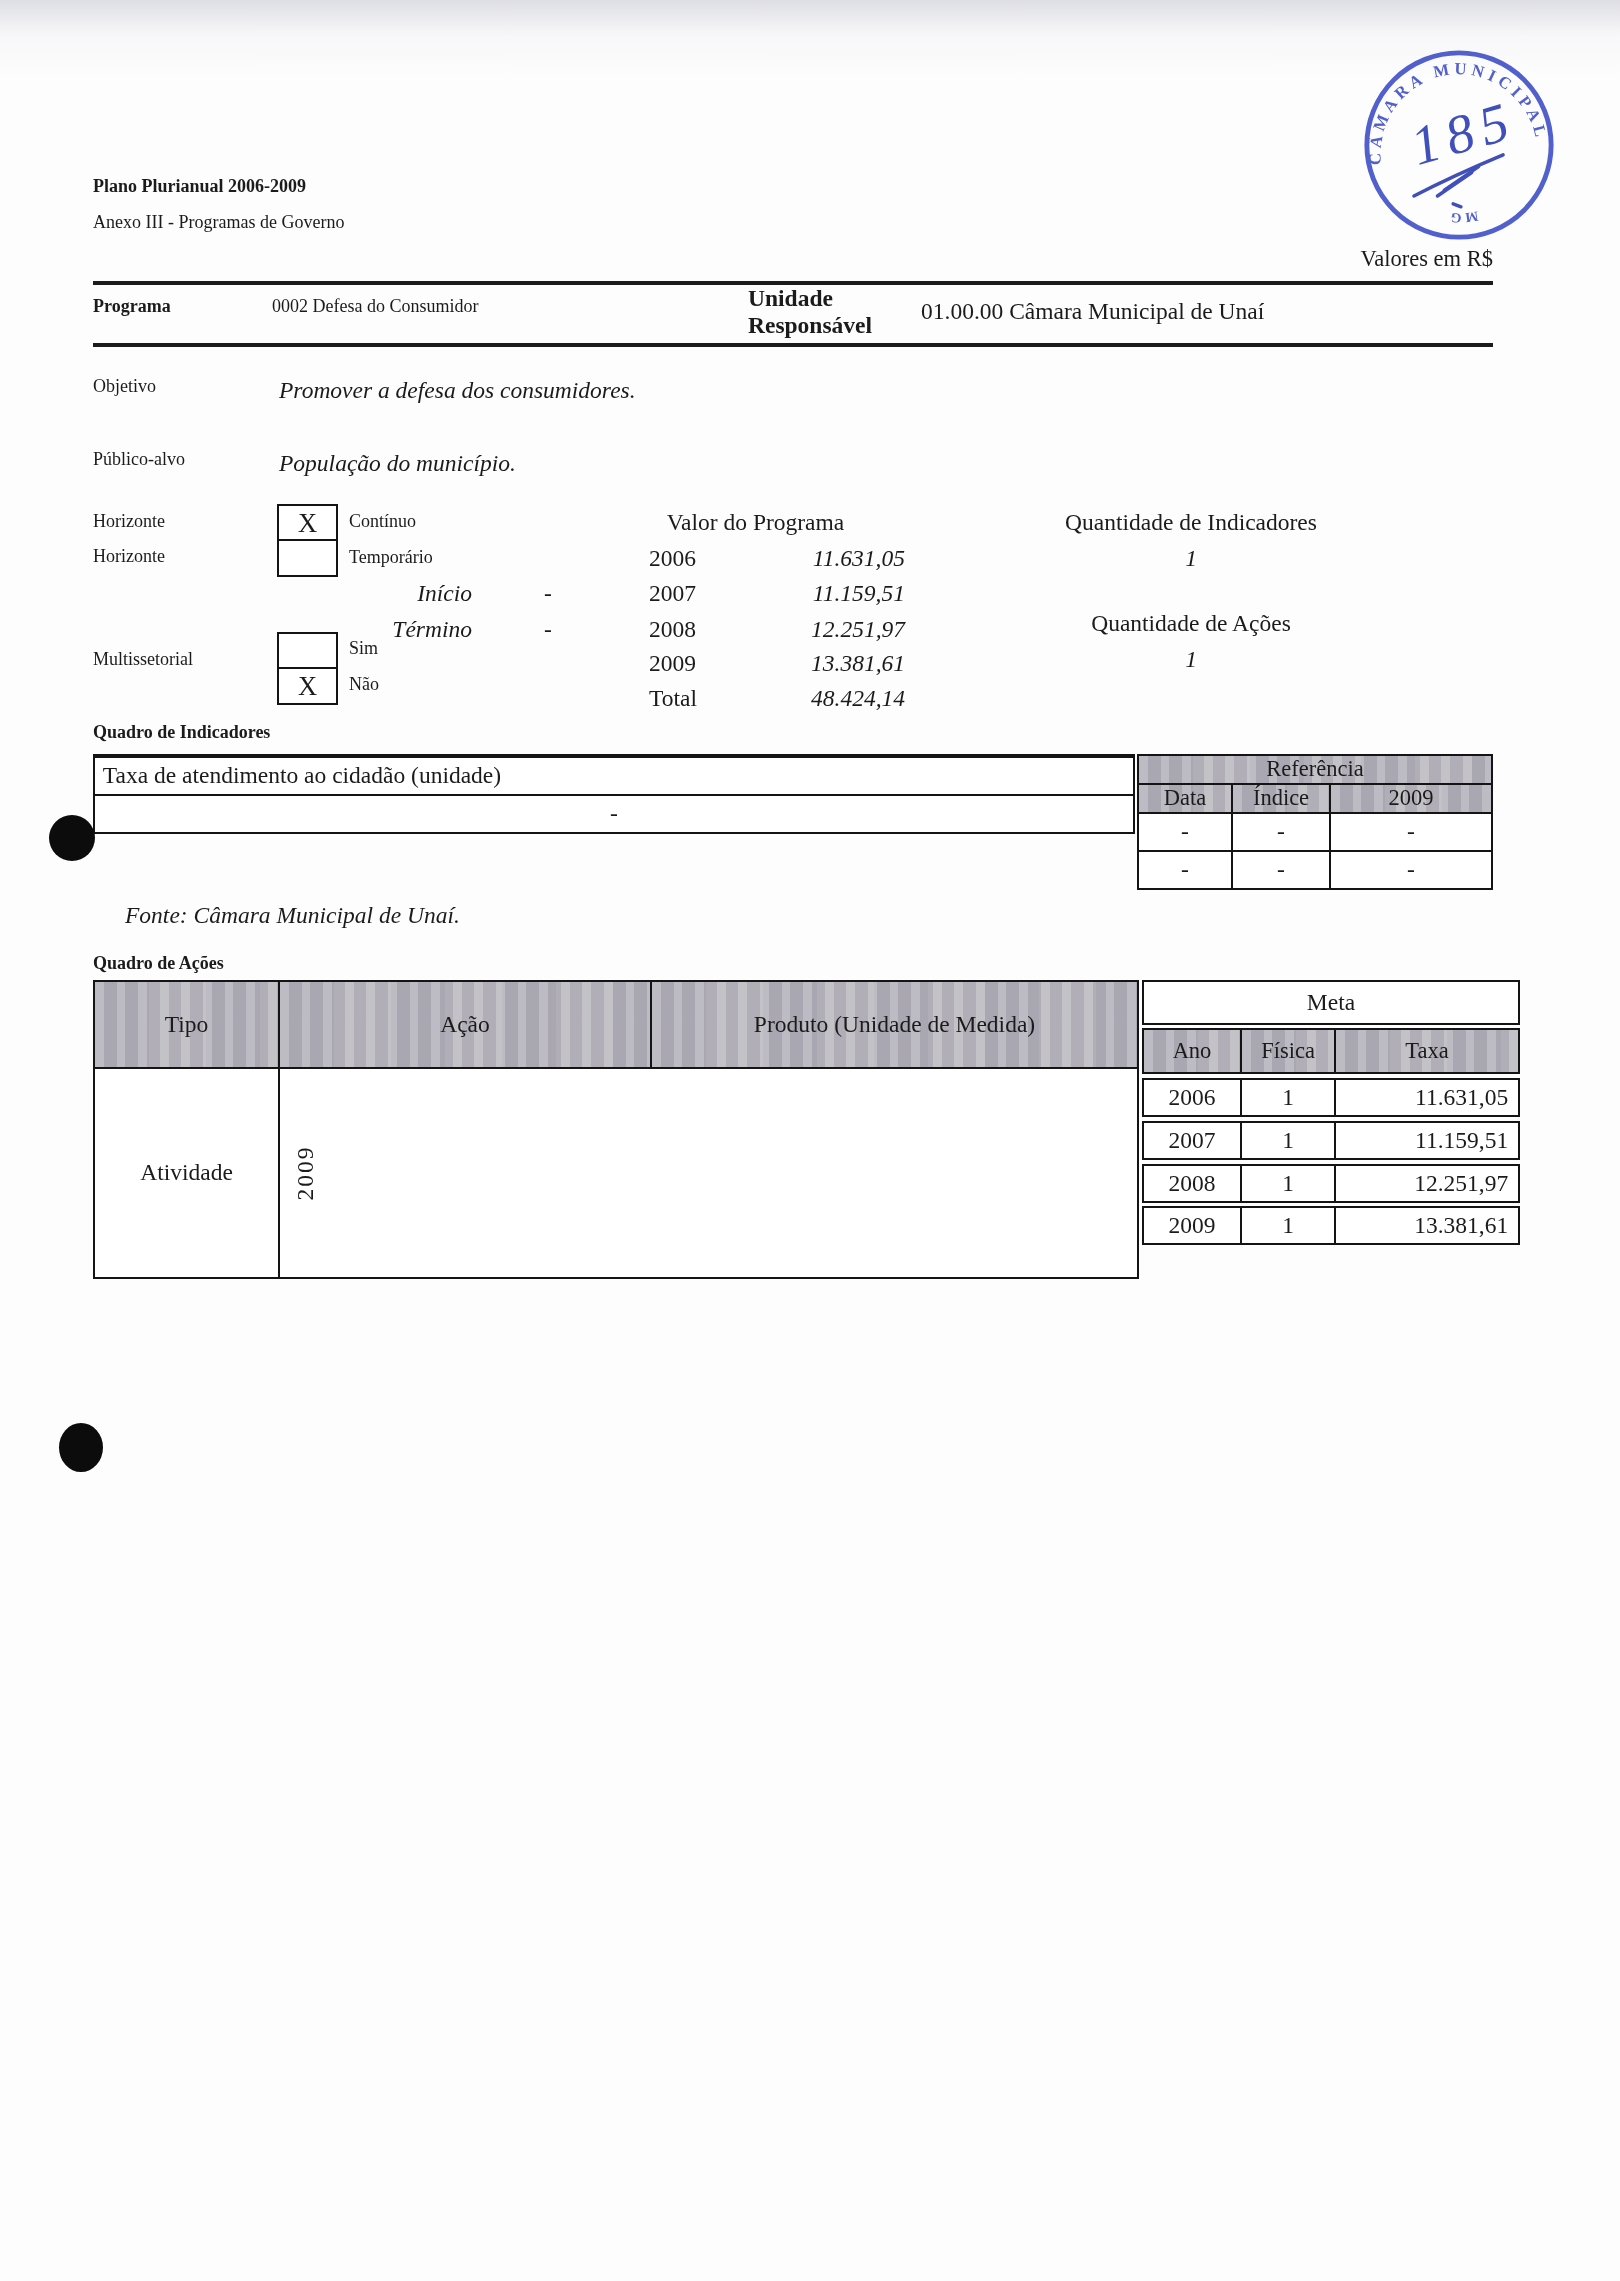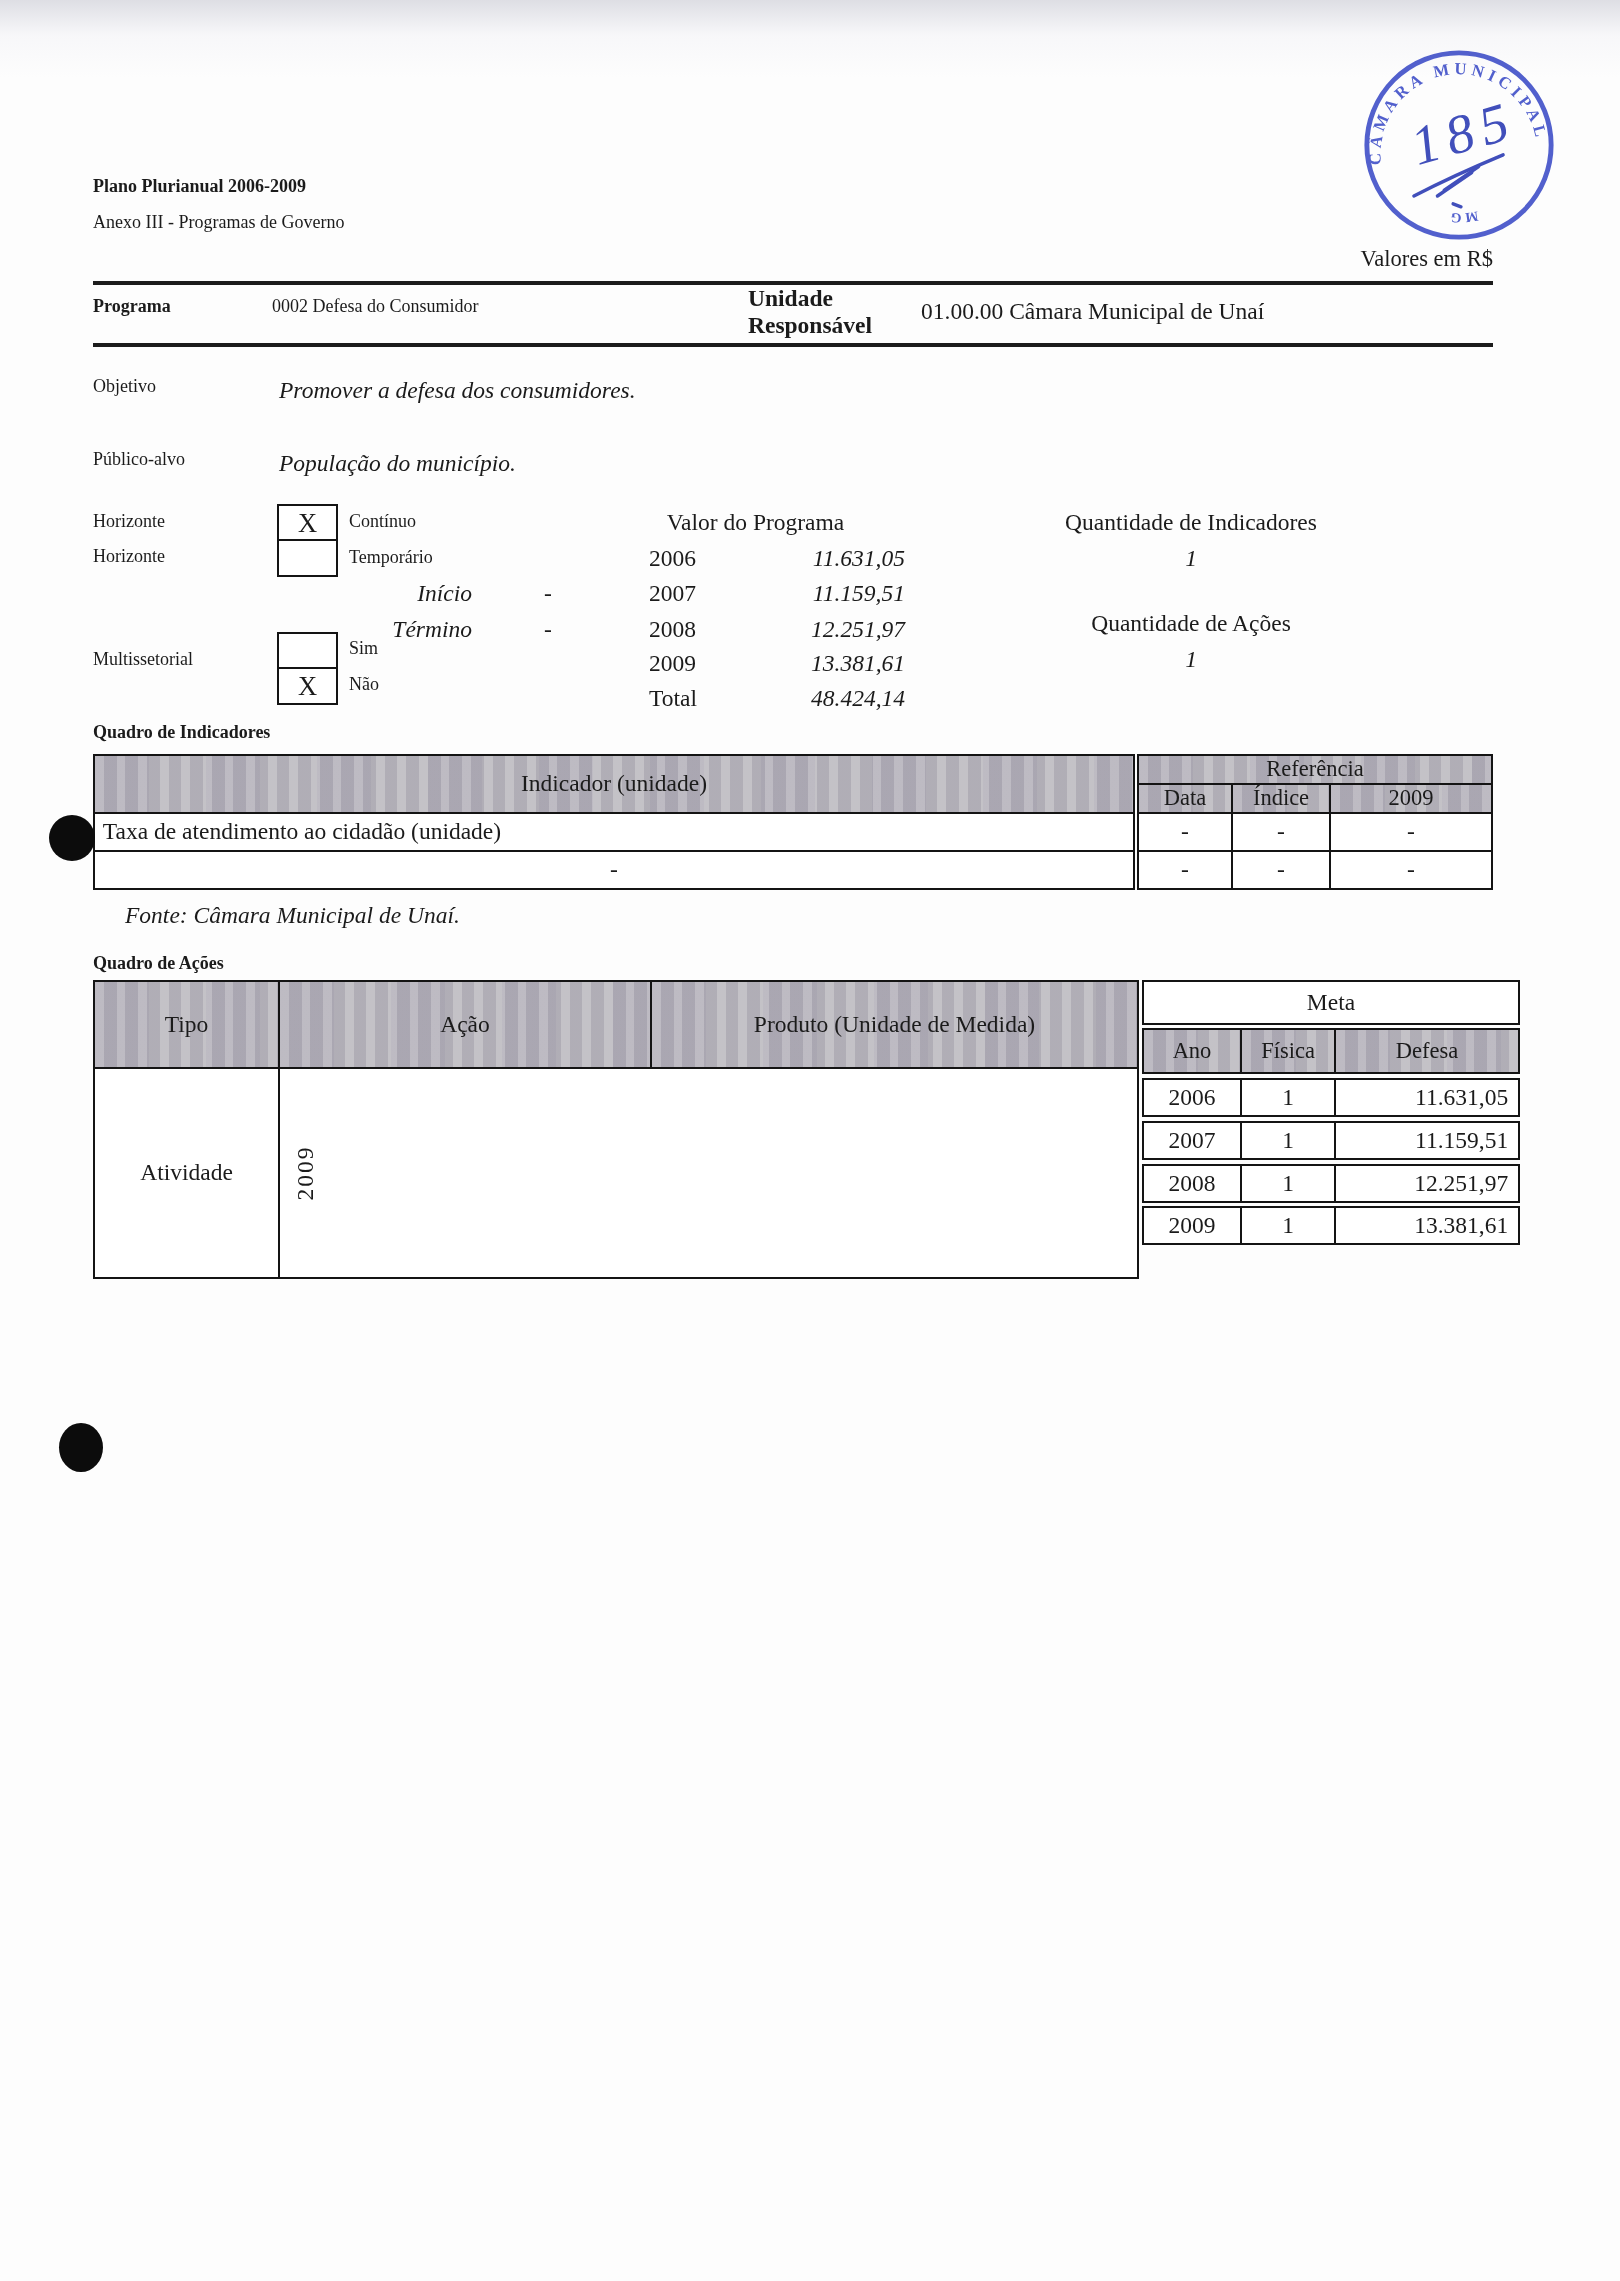--- a/index.html
+++ b/index.html
@@ -128,21 +128,20 @@
   <div class="abs t24 i rgt" style="left:714px;top:685px;width:191px;">48.424,14</div>
 
   <div class="abs t24 ctr" style="left:1039px;top:509px;width:304px;">Quantidade de Indicadores</div>
   <div class="abs t24 i ctr" style="left:1039px;top:545px;width:304px;">1</div>
   <div class="abs t24 ctr" style="left:1039px;top:610px;width:304px;">Quantidade de Ações</div>
   <div class="abs t24 i ctr" style="left:1039px;top:646px;width:304px;">1</div>
 
   <div class="abs t25 b" style="left:93px;top:722px;">Quadro de Indicadores</div>
 
   <div class="abs blk" style="left:93px;top:754px;width:1042px;">
-    <div class="cell gray t24" style="height:56px;">Indicador (unidade)</div>
     <div class="cell cl bt t24" style="height:38px;padding-left:7.8px;">Taxa de atendimento ao cidadão (unidade)</div>
     <div class="cell bt t24" style="height:38px;">-</div>
   </div>
 
   <div class="abs blk" style="left:1137px;top:754px;width:356px;">
     <div class="cell gray t23" style="height:26.5px;">Referência</div>
     <div class="row bt" style="height:29px;">
       <div class="cell gray t23" style="width:92px;">Data</div>
       <div class="cell gray bl t23" style="width:98px;">Índice</div>
       <div class="cell gray bl t23" style="flex:1;">2009</div>
@@ -175,21 +174,21 @@
         <span class="t24" style="position:absolute;left:-3.9px;top:50%;transform:translateY(-50%) rotate(-90deg);letter-spacing:2px;width:59px;text-align:center;">2009</span>
       </div>
     </div>
   </div>
 
   <div class="abs" style="left:1142px;top:980px;width:378px;">
     <div class="blk cell gray t24" style="height:45px;">Meta</div>
     <div class="blk row" style="height:46px;margin-top:2.9px;">
       <div class="cell gray t23" style="width:96px;">Ano</div>
       <div class="cell gray bl t23" style="width:94px;">Física</div>
-      <div class="cell gray bl t23" style="flex:1;">Defesa</div>
+      <div class="cell gray bl t23" style="flex:1;">Taxa</div>
     </div>
     <div class="blk row" style="height:39px;margin-top:3.9px;">
       <div class="cell t24" style="width:96px;">2006</div>
       <div class="cell bl t24" style="width:94px;">1</div>
       <div class="cell cr bl t24" style="flex:1;padding-right:9.8px;">11.631,05</div>
     </div>
     <div class="blk row" style="height:39px;margin-top:3.9px;">
       <div class="cell t24" style="width:96px;">2007</div>
       <div class="cell bl t24" style="width:94px;">1</div>
       <div class="cell cr bl t24" style="flex:1;padding-right:9.8px;">11.159,51</div>

